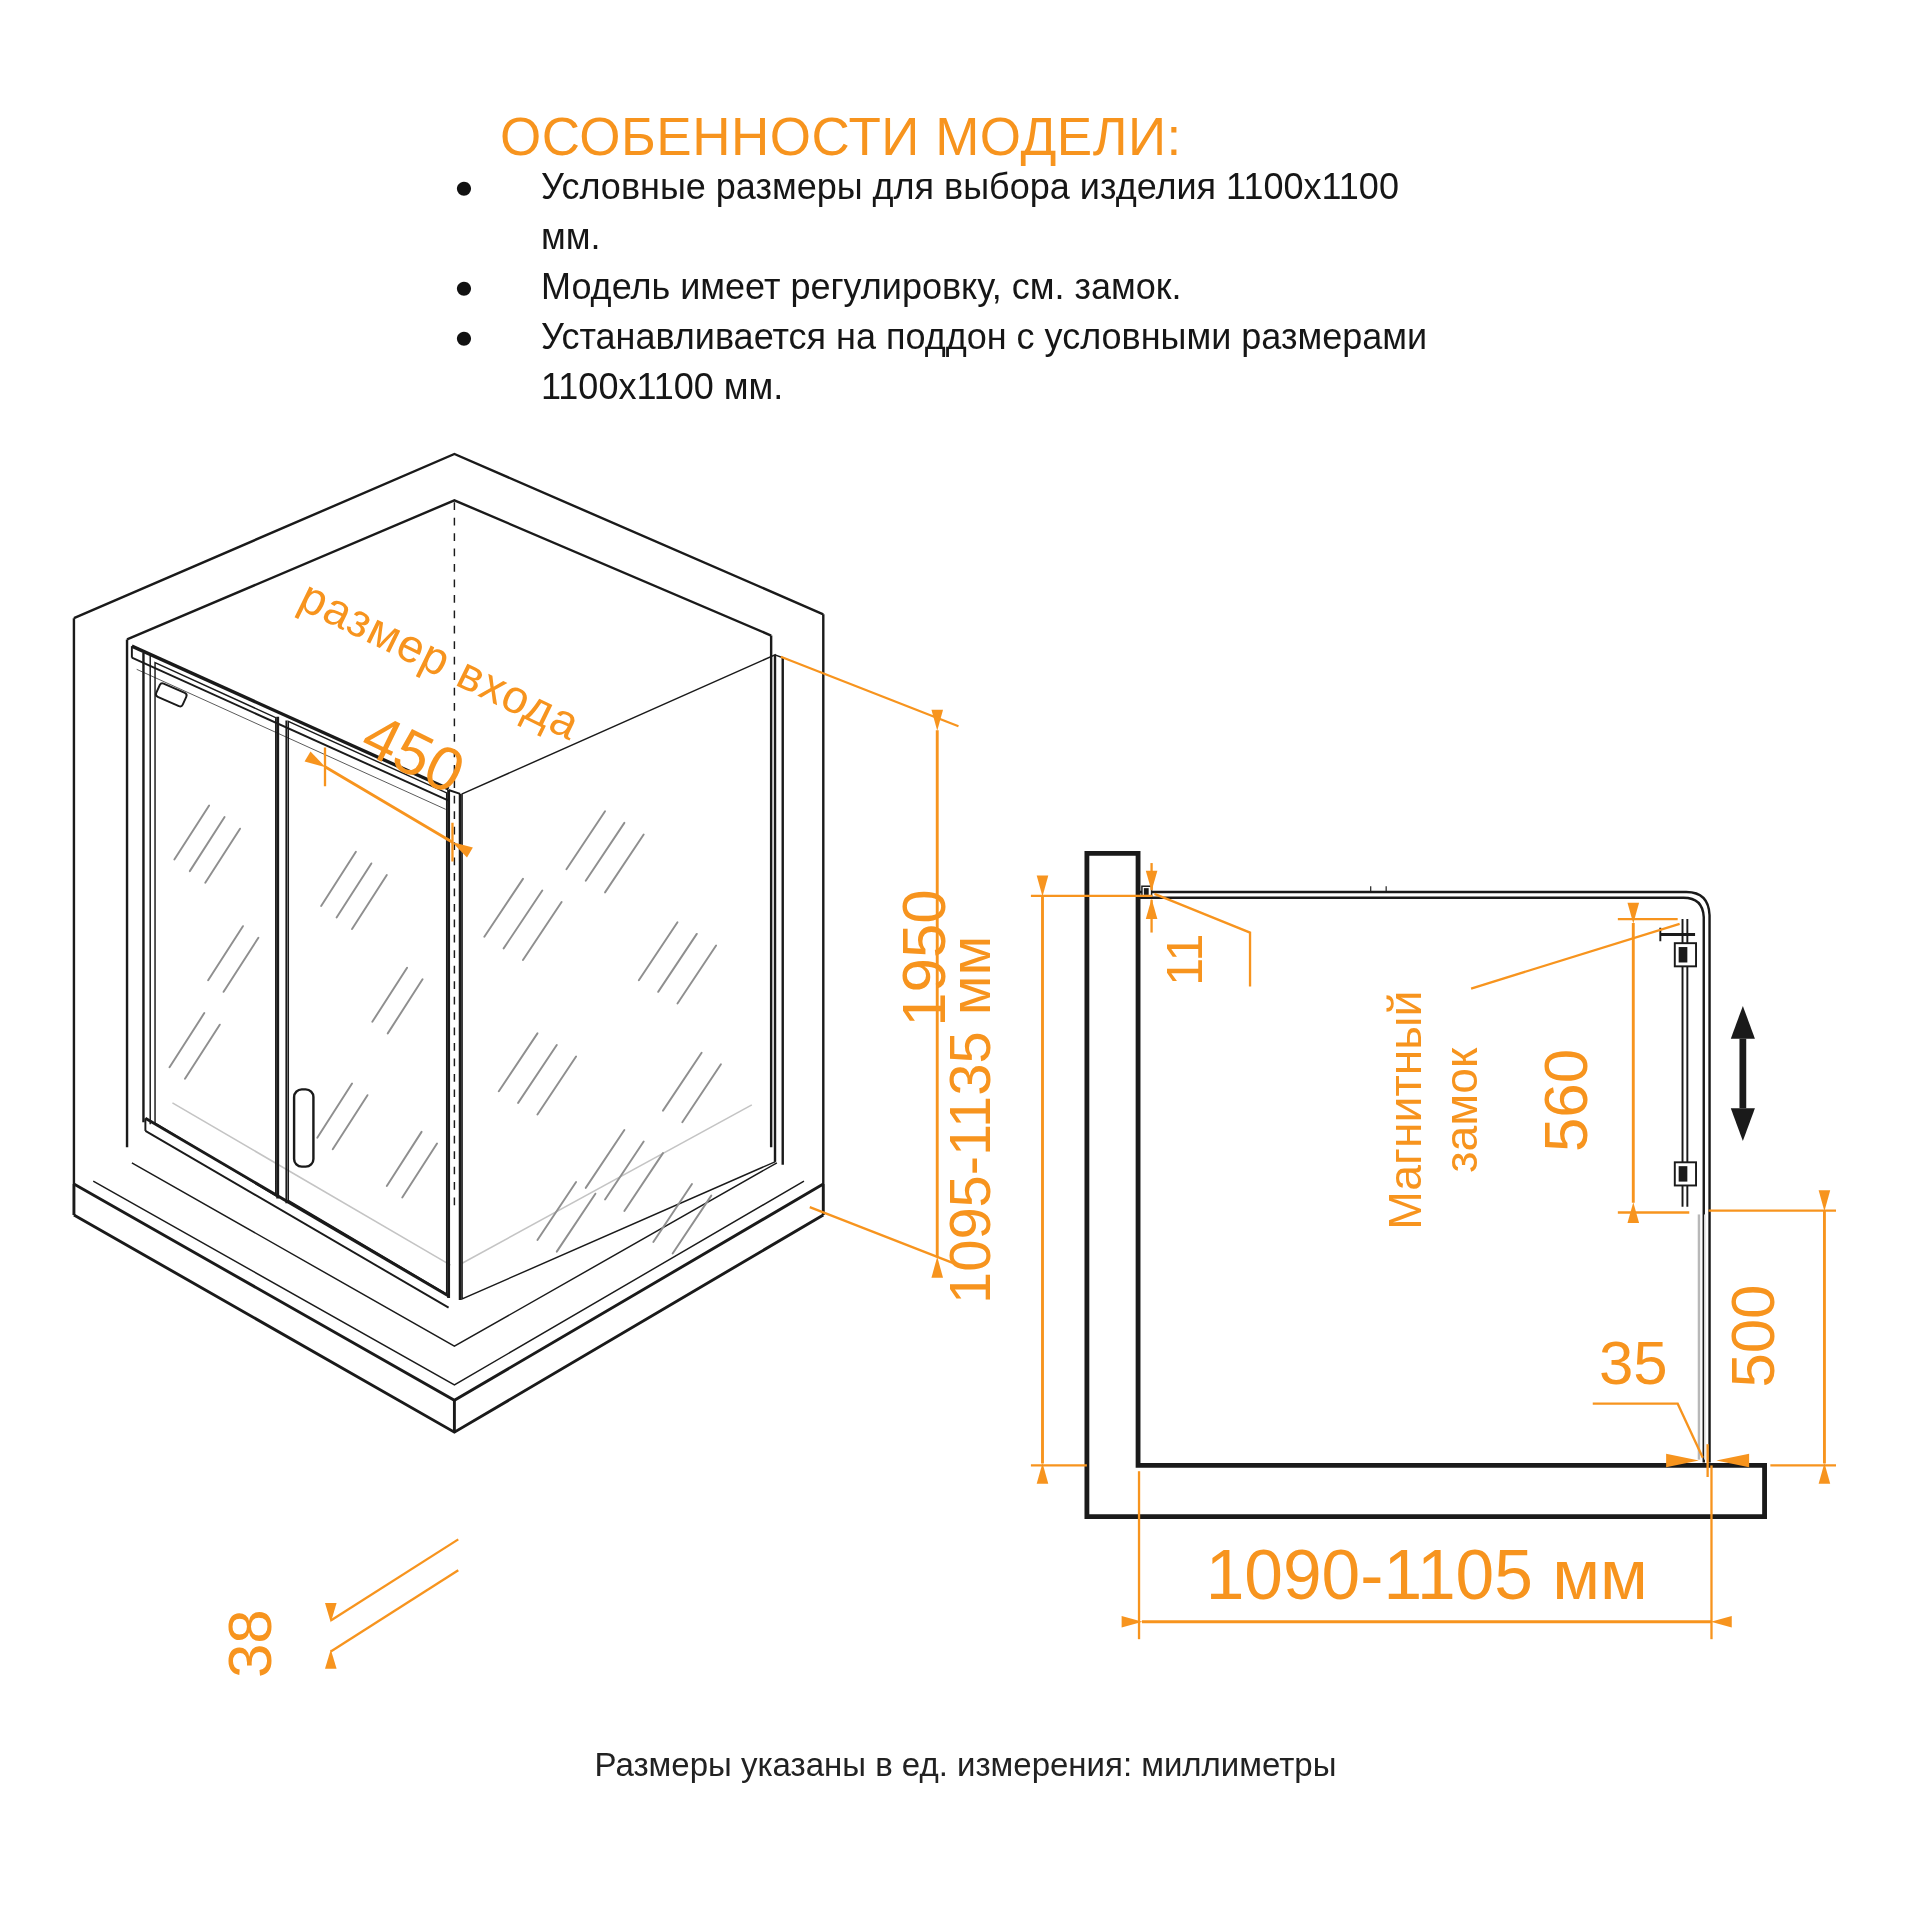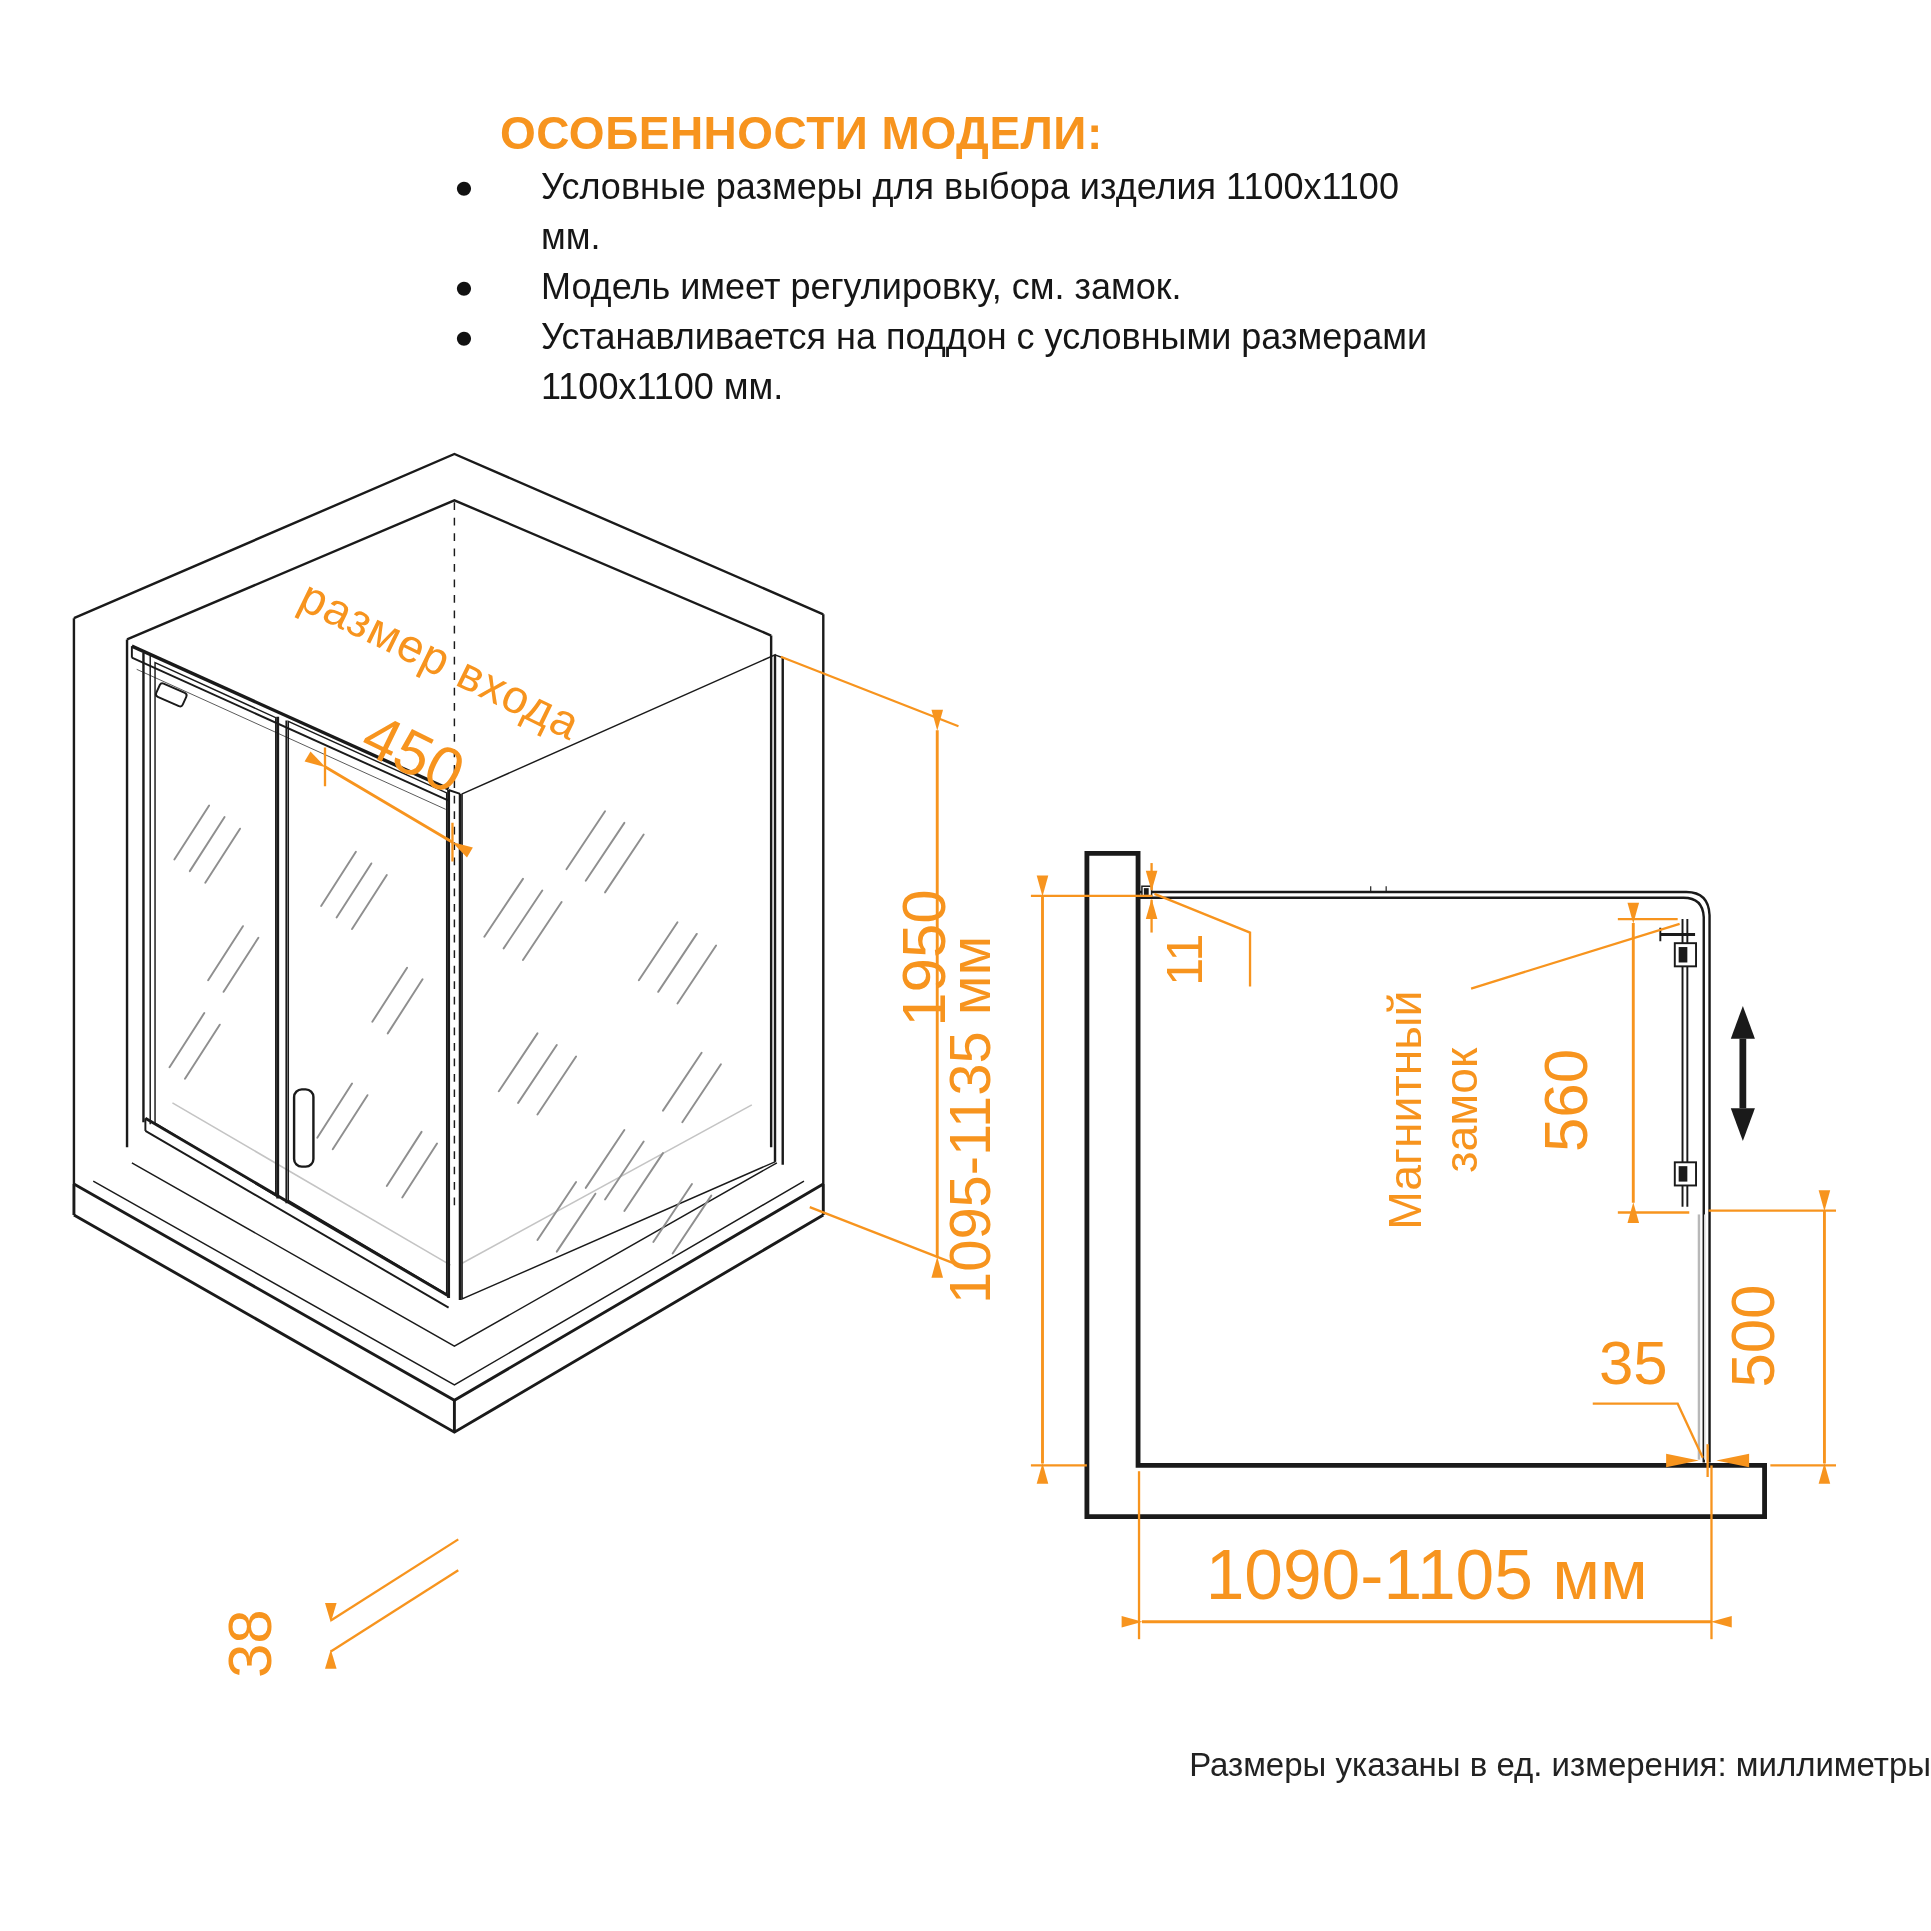--- a/index.html
+++ b/index.html
@@ -1,24 +1,24 @@
 <!DOCTYPE html>
 <html><head>
 <meta charset="utf-8">
 <style>
   html,body{margin:0;padding:0;background:#fff;}
   .canvas{position:relative;width:1931px;height:1931px;background:#fff;overflow:hidden;
           font-family:"Liberation Sans",sans-serif;color:#1f1f1f;}
-  .title{position:absolute;left:500px;top:106px;font-size:46px;font-weight:700;
+  .title{position:absolute;left:500px;top:106px;font-size:53px;font-weight:400;
          color:#F7941E;letter-spacing:0.5px;}
   .bullets{position:absolute;left:454px;top:162px;width:1004px;}
   .bullet-row{display:flex;align-items:flex-start;}
   .bullet-dot{width:39px;flex:0 0 39px;font-size:33px;line-height:50px;color:#111;}
   .bullet-text{font-size:36px;line-height:50px;color:#161616;margin-left:48px;}
-  .footer-note{position:absolute;left:0;top:1746px;width:1931px;text-align:right;
+  .footer-note{position:absolute;left:0;top:1746px;width:1931px;text-align:center;
                font-size:33px;color:#222;}
   .diagram{position:absolute;}
   svg text{fill:#F7941E;font-family:"Liberation Sans",sans-serif;}
   .dimline{stroke:#F7941E;stroke-width:3;fill:none;}
   .dimthin{stroke:#F7941E;stroke-width:2.4;fill:none;}
   .ofill{fill:#F7941E;stroke:none;}
   .blk{stroke:#1a1a1a;fill:none;}
   .hatch{stroke:#8f8f8f;stroke-width:2;stroke-linecap:round;}
   .floorline{stroke:#c4c4c4;stroke-width:1.6;}
 </style>

